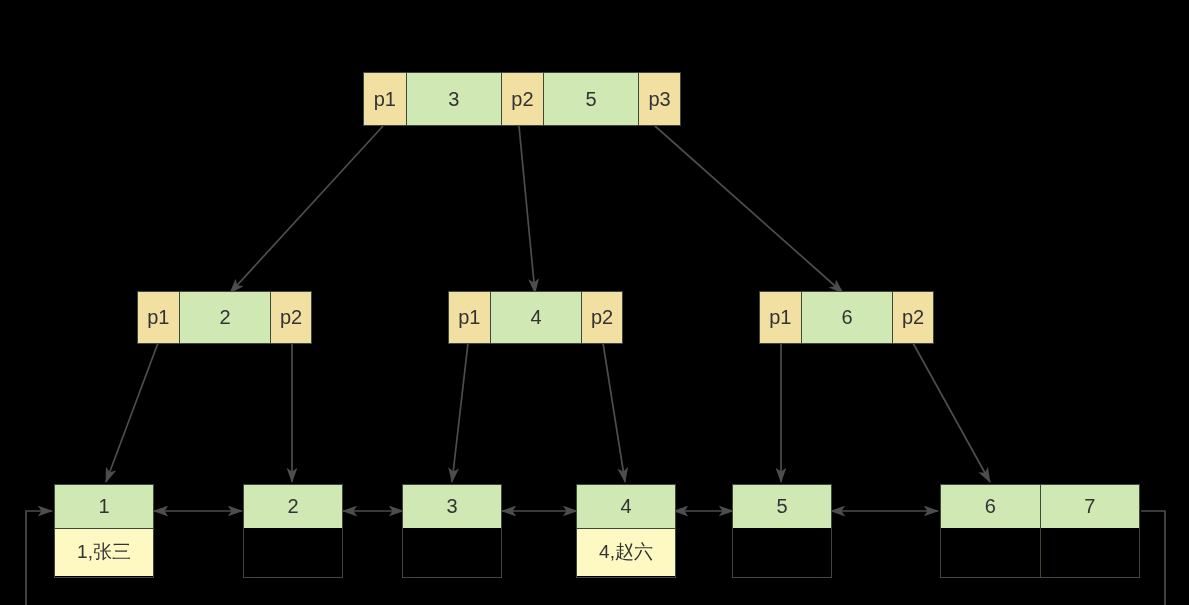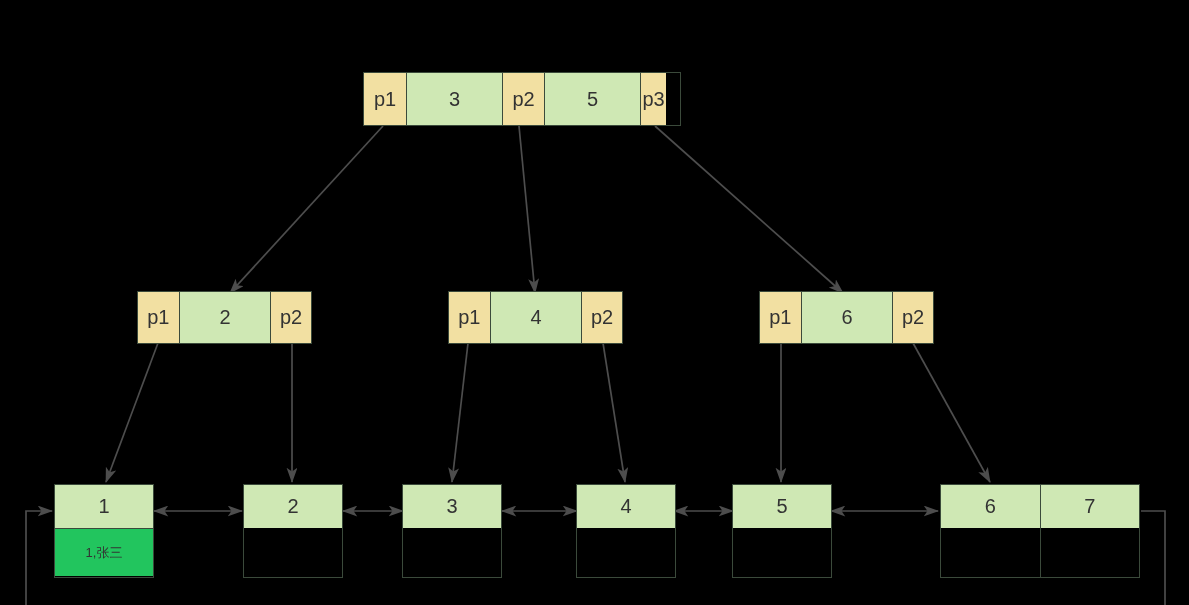--- a/index.html
+++ b/index.html
@@ -74,28 +74,28 @@
     background: #cfe8b4;
     height: 43px;
     display: flex;
     align-items: center;
     justify-content: center;
     color: #333333;
     font-size: 20px;
     box-sizing: border-box;
   }
   .leaf-val {
-    background: #22c55e;
+    background: #fef9c3;
     height: 48px;
     border-top: 1.6px solid #3b4a3b;
     display: flex;
     align-items: center;
     justify-content: center;
     color: #333333;
-    font-size: 13px;
+    font-size: 19px;
     line-height: 1.18;
     box-sizing: border-box;
     padding: 0 4px;
     text-align: center;
     white-space: pre-line;
   }
 </style>
 </head>
 <body>
 
@@ -134,21 +134,21 @@
 
       <path d="M1141,463 L1165,463 L1165,584 L26,584 L26,463 L52,463" marker-end="url(#arrow)"></path>
     </g>
   </svg>
 
   <div class="node" style="left:363px; top:24px; width:318px; height:54px;">
     <div class="cell cell-ptr" style="width:42px;">p1</div>
     <div class="cell cell-key cell-sep" style="width:96px;">3</div>
     <div class="cell cell-ptr cell-sep" style="width:42px;">p2</div>
     <div class="cell cell-key cell-sep" style="width:96px;">5</div>
-    <div class="cell cell-ptr cell-sep" style="width:26px;">p3</div>
+    <div class="cell cell-ptr cell-sep" style="width:42px;">p3</div>
   </div>
 
   <div class="node" style="left:137px; top:243px; width:175px; height:53px;">
     <div class="cell cell-ptr" style="width:41px;">p1</div>
     <div class="cell cell-key cell-sep" style="width:92px;">2</div>
     <div class="cell cell-ptr cell-sep" style="width:41px;">p2</div>
   </div>
 
   <div class="node" style="left:448px; top:243px; width:175px; height:53px;">
     <div class="cell cell-ptr" style="width:41px;">p1</div>
@@ -177,20 +177,21 @@
 
   <div class="leaf" style="left:402px; top:436px; width:100px; height:94px;">
     <div class="leaf-col">
       <div class="leaf-key">3</div>
     </div>
   </div>
 
   <div class="leaf" style="left:576px; top:436px; width:100px; height:94px;">
     <div class="leaf-col">
       <div class="leaf-key">4</div>
+      <div class="leaf-val">4,赵六</div>
     </div>
   </div>
 
   <div class="leaf" style="left:732px; top:436px; width:100px; height:94px;">
     <div class="leaf-col">
       <div class="leaf-key">5</div>
     </div>
   </div>
 
   <div class="leaf" style="left:940px; top:436px; width:200px; height:94px;">

